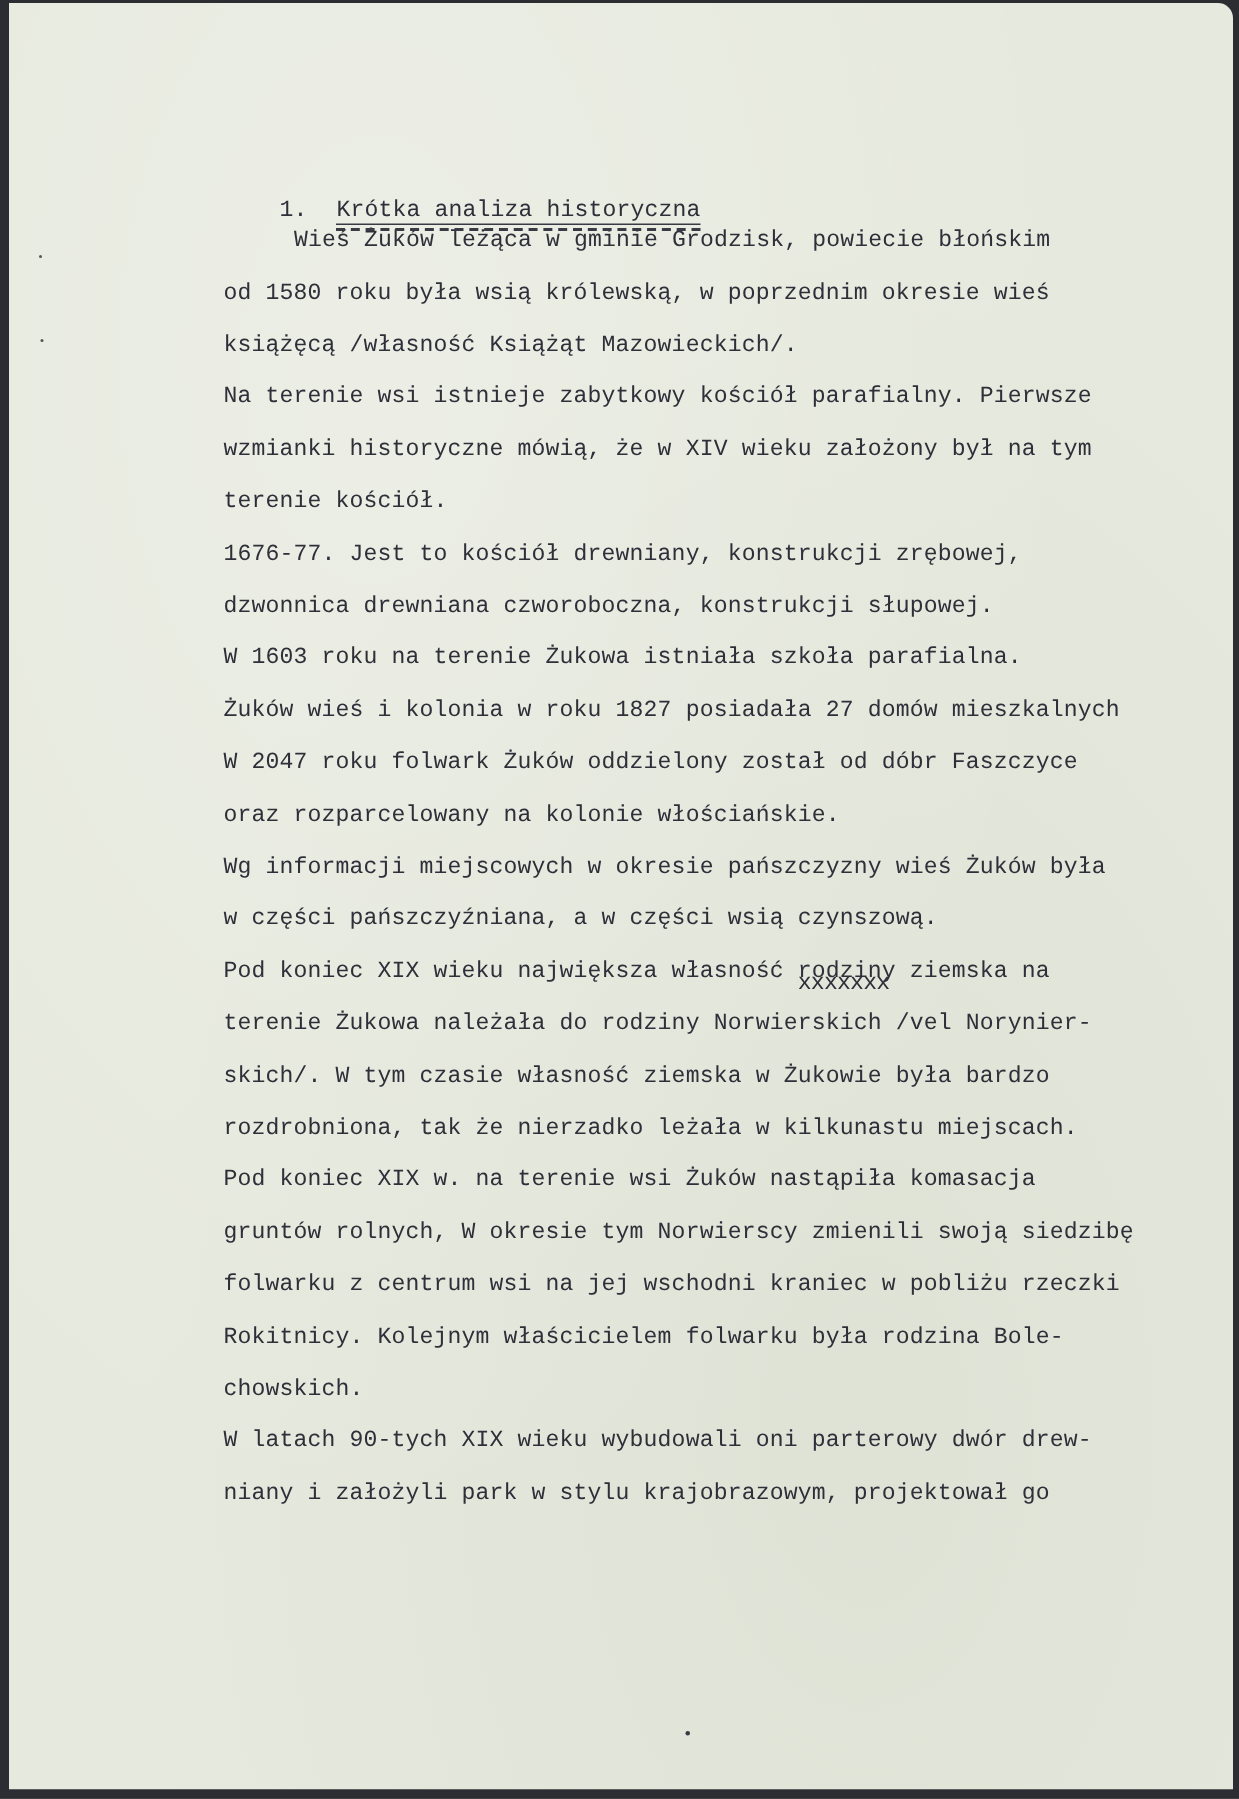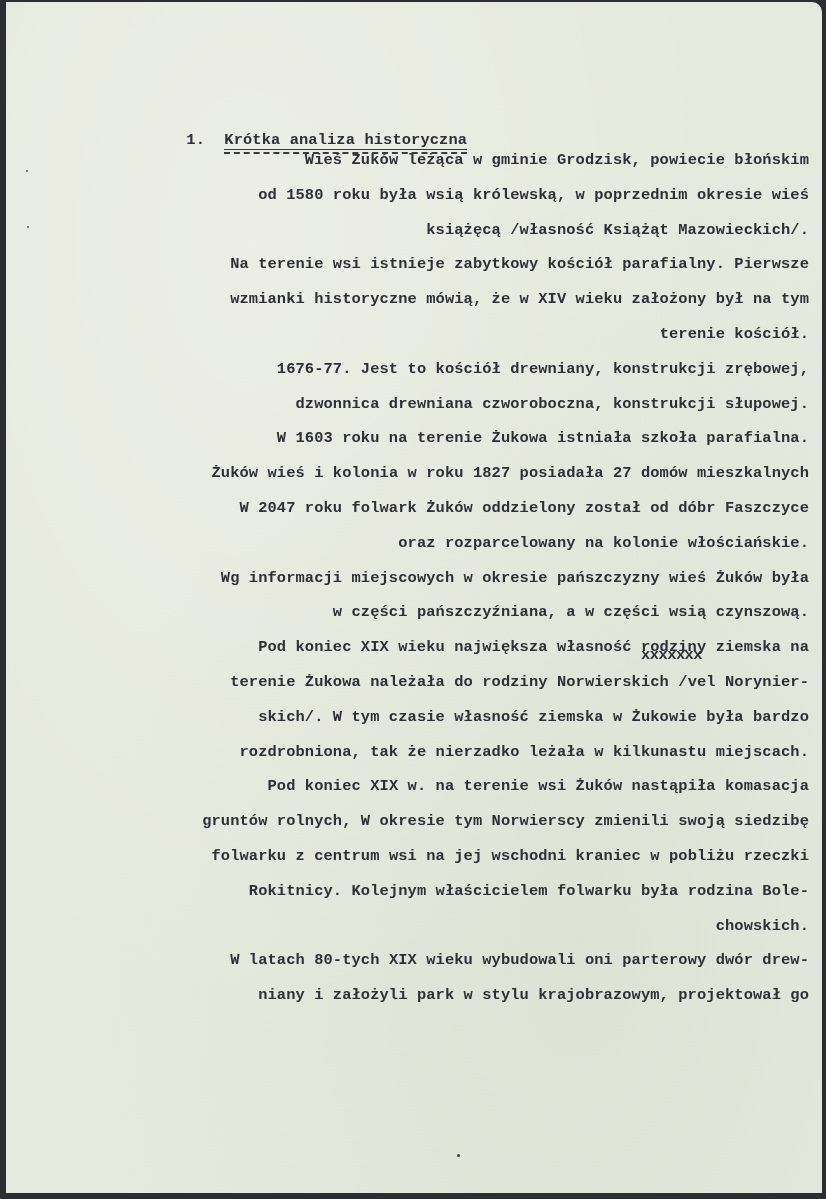--- a/index.html
+++ b/index.html
@@ -31,21 +31,21 @@
         radial-gradient(ellipse at 70% 80%, rgba(200,205,190,0.25), rgba(200,205,190,0) 60%);
       border-top-right-radius: 10px;
     }
     .text-block {
       position: absolute;
       left: 149px;
       top: 86px;
       width: 660px;
       font-family: "Liberation Mono", "DejaVu Sans Mono", monospace;
       font-size: 15.4px;
-      font-weight: bold;
+      font-weight: normal;
       color: #2f2f3a;
       letter-spacing: 0.1px;
     }
     .heading {
       height: 36px;
       line-height: 36px;
       white-space: pre;
       position: relative;
     }
     .heading .num {
@@ -68,21 +68,20 @@
       position: absolute;
       left: 0; right: 0;
       top: 27px;
       border-top: 1px solid #3a3a44;
     }
     .spacer { height: 21px; }
     .line {
       height: 34.8px;
       line-height: 34.8px;
       white-space: pre;
-      text-align: right;
     }
     .indent { padding-left: 47px; }
     .struck {
       position: relative;
     }
     .struck::after {
       content: "xxxxxxx";
       position: absolute;
       left: 0; top: 0;
       color: #2f2f3a;
@@ -137,15 +136,15 @@
   <div class="line">w części pańszczyźniana, a w części wsią czynszową.</div>
   <div class="line"><span>Pod koniec XIX wieku największa własność </span><span class="struck">rodziny</span><span> ziemska na</span></div>
   <div class="line">terenie Żukowa należała do rodziny Norwierskich /vel Norynier-</div>
   <div class="line">skich/. W tym czasie własność ziemska w Żukowie była bardzo</div>
   <div class="line">rozdrobniona, tak że nierzadko leżała w kilkunastu miejscach.</div>
   <div class="line">Pod koniec XIX w. na terenie wsi Żuków nastąpiła komasacja</div>
   <div class="line">gruntów rolnych, W okresie tym Norwierscy zmienili swoją siedzibę</div>
   <div class="line">folwarku z centrum wsi na jej wschodni kraniec w pobliżu rzeczki</div>
   <div class="line">Rokitnicy. Kolejnym właścicielem folwarku była rodzina Bole-</div>
   <div class="line">chowskich.</div>
-  <div class="line">W latach 80-tych XIX wieku wybudowali oni parterowy dwór drew-</div>
+  <div class="line">W latach 90-tych XIX wieku wybudowali oni parterowy dwór drew-</div>
   <div class="line">niany i założyli park w stylu krajobrazowym, projektował go</div>
 </div>
 
 </body></html>

